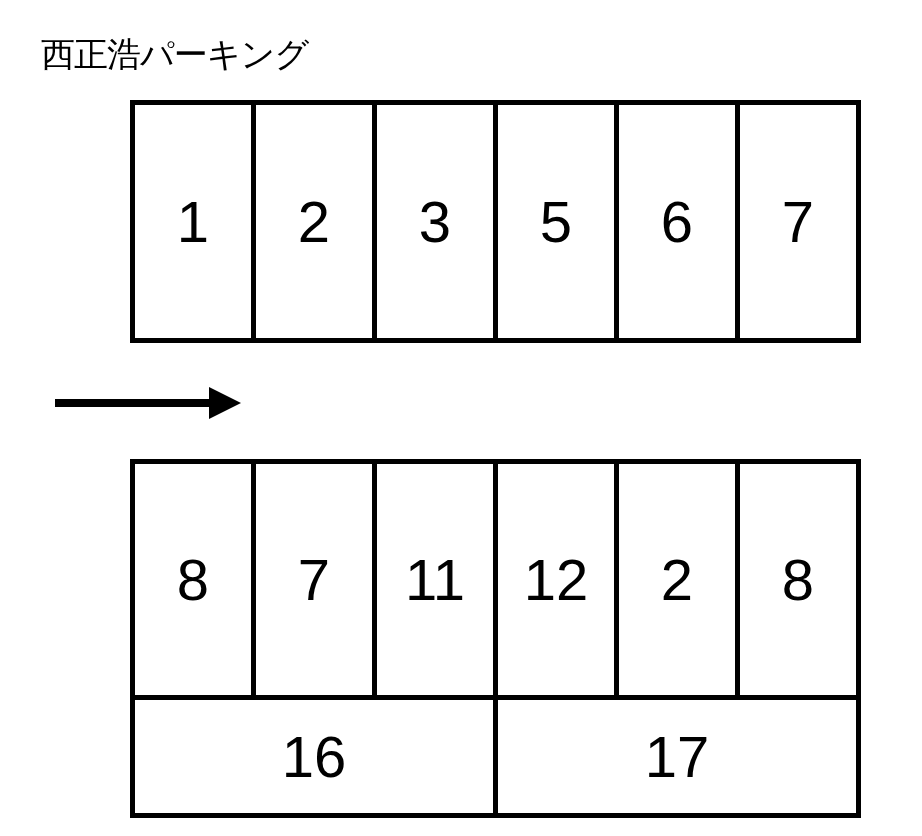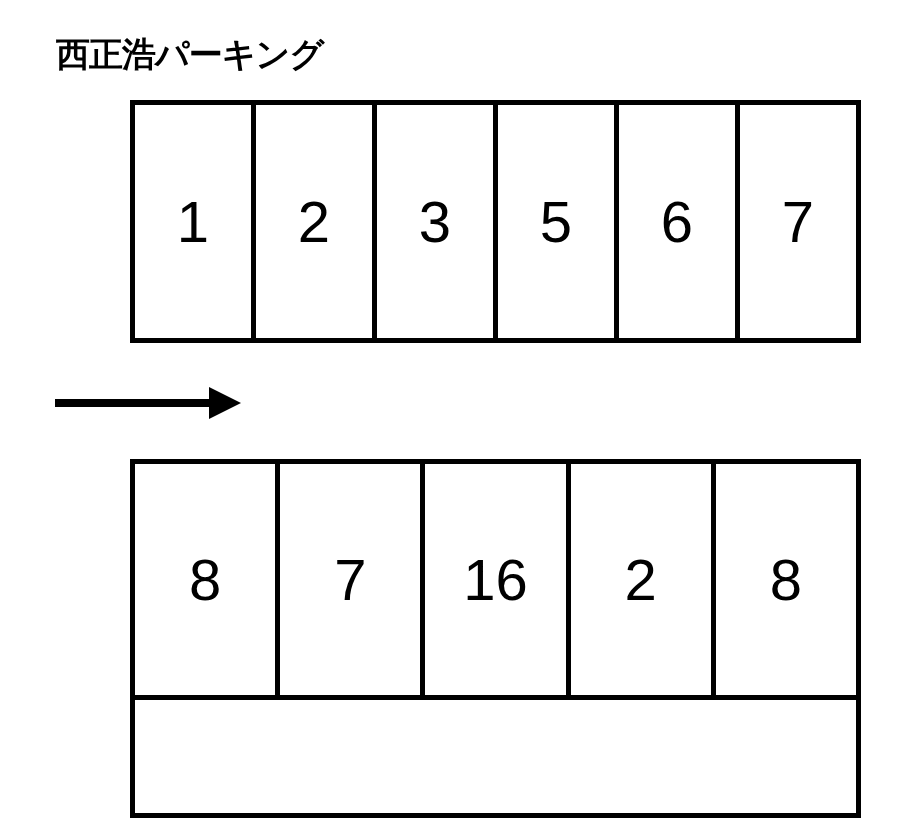--- a/index.html
+++ b/index.html
@@ -1,18 +1,18 @@
 <!DOCTYPE html>
 <html><head>
 <meta charset="utf-8">
 <style>
   html, body { margin:0; padding:0; background:#ffffff; }
   body { width:922px; height:836px; position:relative; overflow:hidden;
          font-family:"Liberation Sans", "DejaVu Sans", sans-serif; color:#000; }
-  .title { position:absolute; left:56px; top:34px; font-size:34px; font-weight:bold;
+  .title { position:absolute; left:41px; top:34px; font-size:34px; font-weight:normal;
            font-family:"DejaVu Sans", sans-serif; letter-spacing:-1px; line-height:40px; }
   .lot { position:absolute; border:5px solid #000; box-sizing:border-box; background:#fff; }
   .row { display:flex; width:100%; box-sizing:border-box; }
   .cell { flex:1; display:flex; align-items:center; justify-content:center;
           font-size:58px; box-sizing:border-box; }
   .cell + .cell { border-left:5px solid #000; }
   #top-lot { left:130px; top:100px; width:731px; height:243px; }
   #top-lot .row { height:100%; }
   #bottom-lot { left:130px; top:459px; width:731px; height:359px; display:flex; flex-direction:column; }
   #bottom-lot .row.upper { height:236px; border-bottom:5px solid #000; }
@@ -38,17 +38,22 @@
 
 <svg class="arrow" viewBox="0 0 186 32">
   <rect x="0" y="12" width="158" height="8" fill="#000"></rect>
   <polygon points="154,0 186,16 154,32" fill="#000"></polygon>
 </svg>
 
 <div class="lot" id="bottom-lot">
   <div class="row upper">
     <div class="cell">8</div>
     <div class="cell">7</div>
-    <div class="cell">16</div>
+    <div class="cell">11</div>
+    <div class="cell">12</div>
     <div class="cell">2</div>
     <div class="cell">8</div>
+  </div>
+  <div class="row lower">
+    <div class="cell">16</div>
+    <div class="cell">17</div>
   </div>
 </div>
 
 </body></html>

